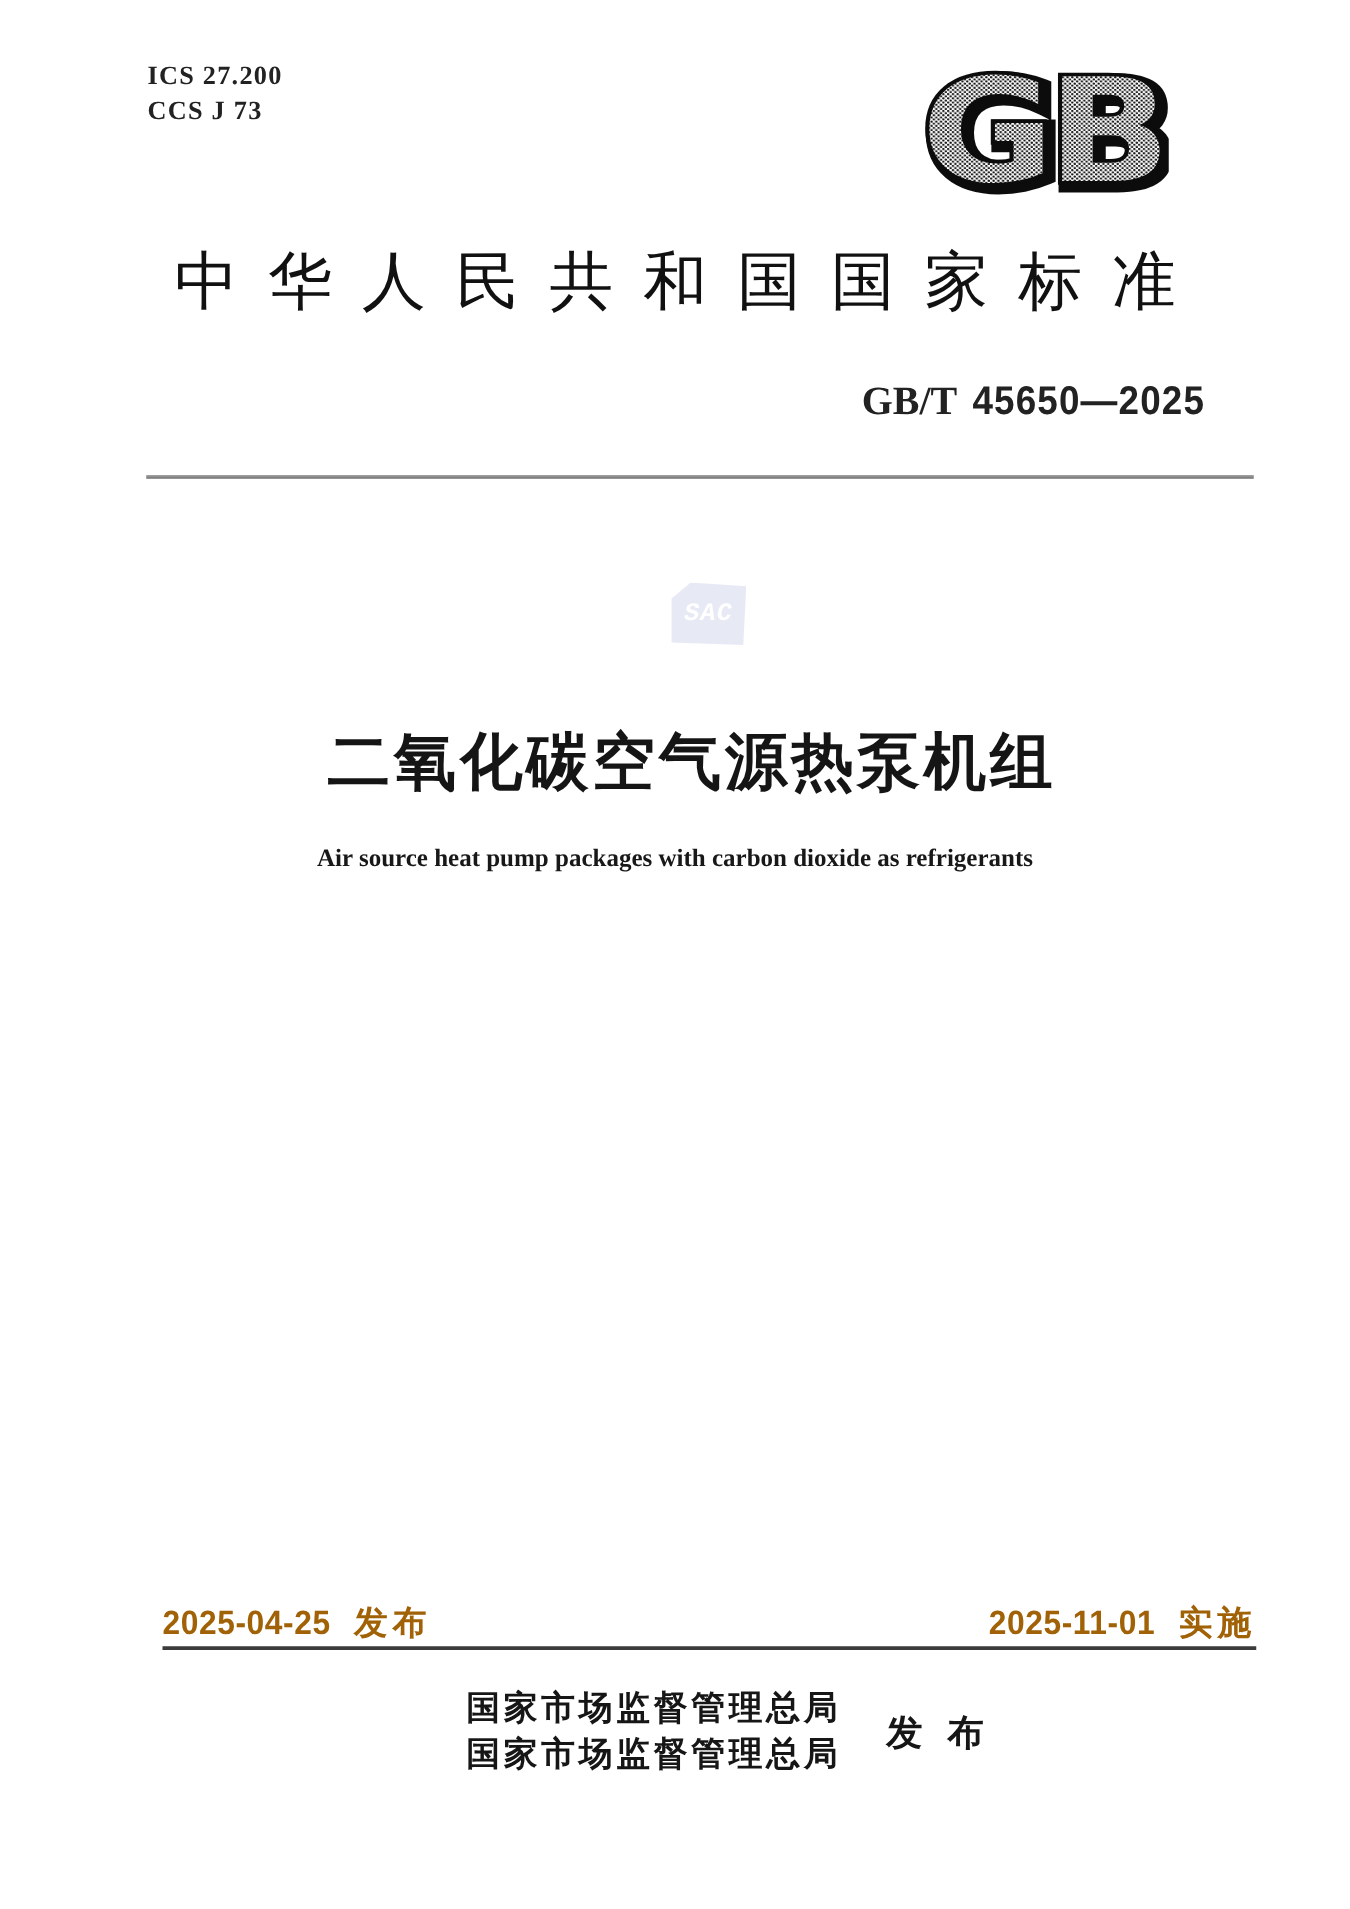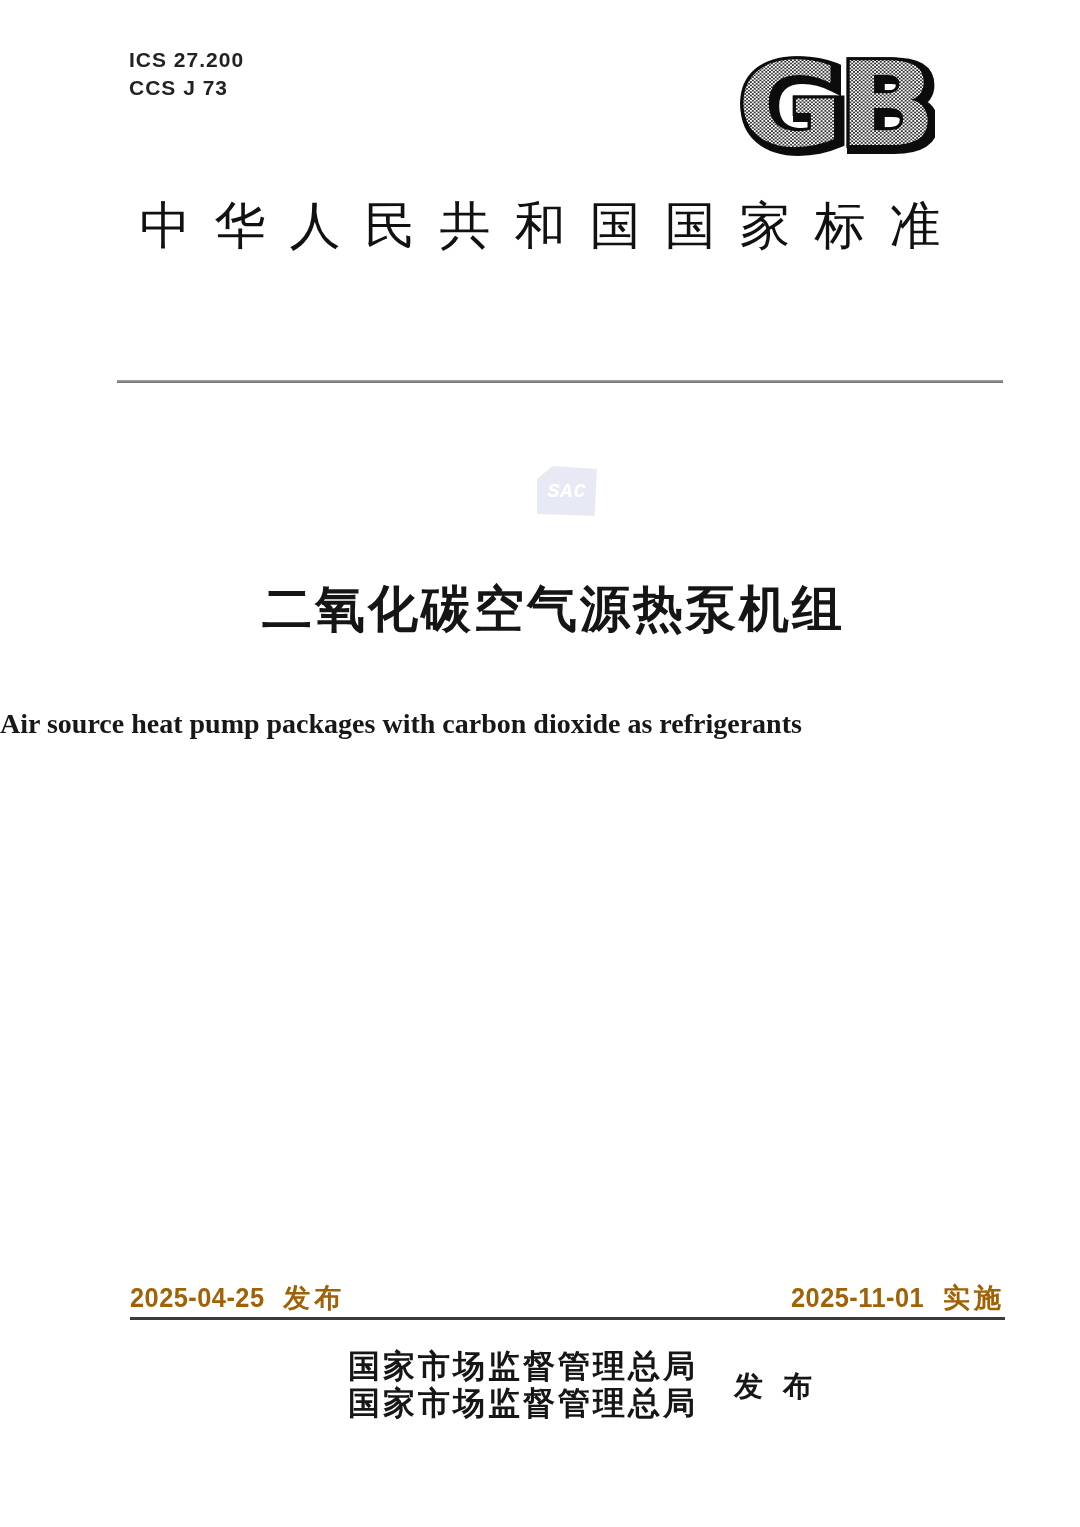--- a/index.html
+++ b/index.html
@@ -11,23 +11,23 @@
     width: 1080px;
     height: 1527px;
     margin: 0 auto;
     background: #ffffff;
     overflow: hidden;
   }
 
   
   .ics-block {
     position: absolute;
-    left: 129px;
+    left: 118px;
     top: 46px;
-    font-family: Liberation Sans, sans-serif;
+    font-family: Liberation Serif, serif;
     font-weight: bold;
     font-size: 21px;
     line-height: 28px;
     letter-spacing: 1px;
     color: #222;
   }
 
   
   .gb-logo {
     position: absolute;
@@ -123,25 +123,25 @@
     letter-spacing: 3px;
     text-indent: 3px;
     white-space: nowrap;
     color: #151515;
   }
   .doc-title-en {
     position: absolute;
     top: 676px;
     left: 0;
     width: 100%;
-    font-family: "Liberation Serif", "DejaVu Serif", serif;
-    font-weight: bold;
-    font-size: 28px;
+    text-align: center;
+    font-family: "Liberation Serif", "DejaVu Serif", serif;
+    font-weight: bold;
+    font-size: 20px;
     color: #181818;
-    margin-top: 32px;
   }
 
   
   .dates-row {
     position: absolute;
     top: 1280px;
     left: 130px;
     width: 875px;
     display: flex;
     justify-content: space-between;
@@ -176,21 +176,21 @@
     width: 100%;
     display: flex;
     justify-content: center;
     align-items: center;
     gap: 36px;
     padding-left: 40px;
   }
   .publisher-col {
     font-family: "Liberation Serif", "DejaVu Serif", serif;
     font-weight: bold;
-    font-size: 32px;
+    font-size: 27px;
     line-height: 37px;
     letter-spacing: 3px;
     white-space: nowrap;
     color: #161616;
     margin-left: 40px;
   }
   .publish-label {
     font-family: "Liberation Serif", "DejaVu Serif", serif;
     font-weight: bold;
     font-size: 29px;
@@ -222,20 +222,24 @@
     <g font-family="&quot;DejaVu Sans&quot;, &quot;Liberation Sans&quot;, sans-serif" font-weight="bold" font-size="136" text-anchor="middle">
       <g transform="translate(110,0) scale(1.04,0.92)">
         <text x="4" y="115" fill="#0c0c0c" stroke="#0c0c0c" stroke-width="14" letter-spacing="-6">GB</text>
         <text x="0" y="111" fill="url(#halftone)" stroke="#0c0c0c" stroke-width="7" paint-order="stroke" letter-spacing="-6">GB</text>
       </g>
     </g>
   </svg>
 
   <div class="header-title">中华人民共和国国家标准</div>
 
+  <div class="standard-number">
+    <span class="prefix">GB/T</span>
+    <span class="number">45650—2025</span>
+  </div>
 
   <div class="rule-top"></div>
 
   <div class="watermark">
     <span>SAC</span>
   </div>
 
   <div class="doc-title-zh">二氧化碳空气源热泵机组</div>
   <div class="doc-title-en">Air source heat pump packages with carbon dioxide as refrigerants</div>
 

